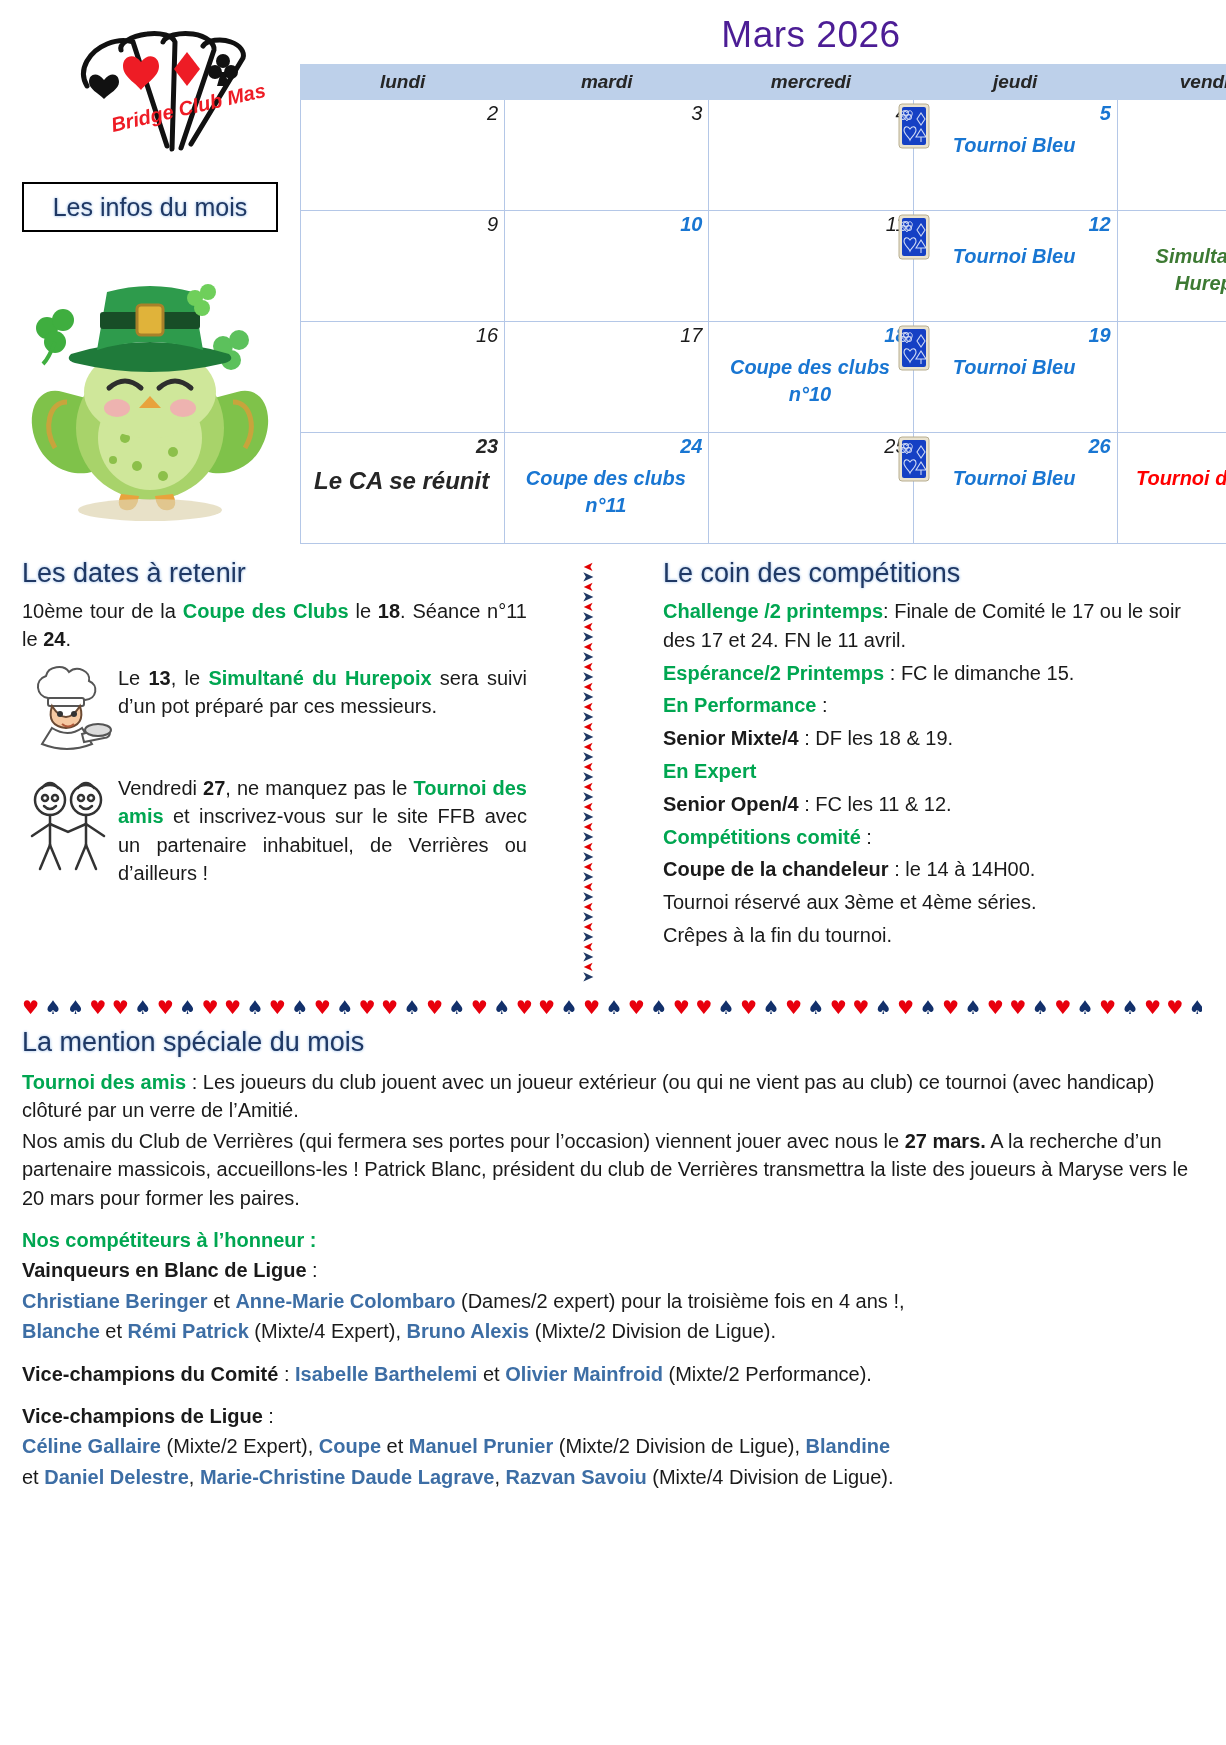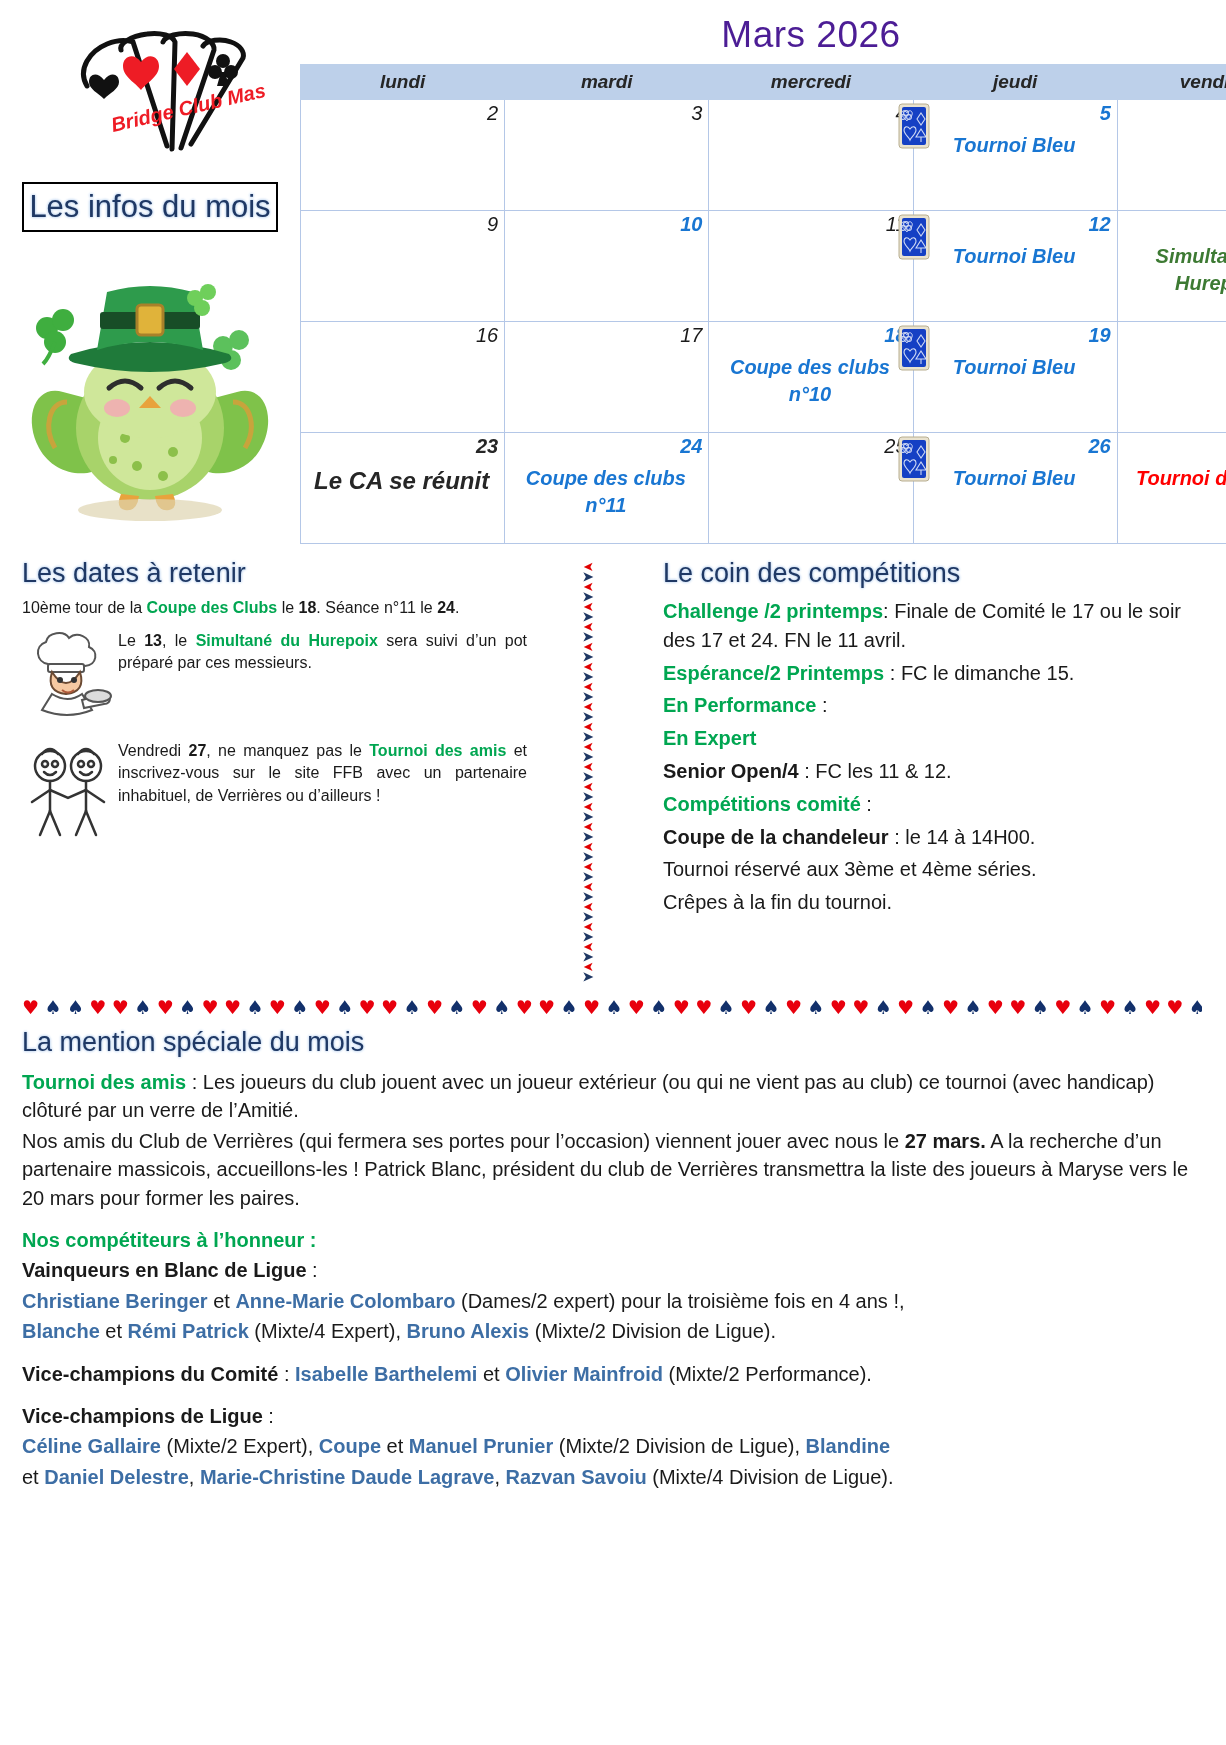--- a/index.html
+++ b/index.html
@@ -18,21 +18,21 @@
   
   .logo-wrap{width:230px;height:150px;margin:14px auto 0 auto;position:relative;}
   .logo-wrap svg{display:block;}
 
   
   .infos-box{
     margin:18px auto 0 auto;width:252px;height:46px;
     border:2px solid #000;display:flex;align-items:center;justify-content:center;
   }
   .infos-box span{
-    font-size:31px;color:#1f3864;font-weight:400;
+    font-size:25px;color:#1f3864;font-weight:400;
     text-shadow:0 0 3px #bcd3ef,0 0 3px #bcd3ef;
     font-family:"Liberation Sans",sans-serif;
   }
 
   
   .owl-wrap{width:290px;height:290px;margin:10px auto 0 auto;position:relative;}
 
   
   .cal-title{
     text-align:center;font-size:37px;color:#4c1d95;letter-spacing:.5px;
@@ -68,21 +68,21 @@
   .divider i{display:block;font-style:normal;font-size:13px;line-height:10px;height:10px;}
   .divider i.r{color:#e00000;}
   .divider i.b{color:#1f3864;}
   .mid-right{flex:1;padding-left:14px;}
 
   h2.sec{
     font-size:27px;color:#1f3864;font-weight:400;margin:0 0 8px 0;line-height:1.15;
     text-shadow:0 0 3px #bcd3ef,0 0 3px #bcd3ef;
   }
   p.body{
-    font-size:16px;line-height:1.42;margin:0 0 4px 0;text-align:justify;color:#1a1a1a;
+    font-size:20px;line-height:1.42;margin:0 0 4px 0;text-align:justify;color:#1a1a1a;
   }
   .g{color:#00a651;font-weight:700;}
   .b{font-weight:700;}
   p.comp{font-size:20px;line-height:1.44;margin:0 0 4px 0;color:#1a1a1a;}
 
   .withfig{display:flex;align-items:flex-start;margin-top:10px;}
   .fig{flex:0 0 96px;width:96px;}
   .withfig p{margin:0;}
 
   
@@ -439,20 +439,21 @@
         <i class="r" style="transform: scaleX(-1);">➤</i>
         <i class="b" style="transform: none;">➤</i>
       </div>
 
     <div class="mid-right">
       <h2 class="sec">Le coin des compétitions</h2>
       <div id="comp-lines">
           <p class="comp"><span class="g">Challenge /2 printemps</span><span>: Finale de Comité le 17 ou le soir des 17 et 24. FN le 11 avril.</span></p>
           <p class="comp"><span class="g">Espérance/2 Printemps</span><span> : FC le dimanche 15.</span></p>
           <p class="comp"><span class="g">En Performance</span><span> :</span></p>
+          <p class="comp"><span class="b">Senior Mixte/4</span><span> : DF les 18 &amp; 19.</span></p>
           <p class="comp"><span class="g">En Expert</span></p>
           <p class="comp"><span class="b">Senior Open/4</span><span> : FC les 11 &amp; 12.</span></p>
           <p class="comp"><span class="g">Compétitions comité</span><span> :</span></p>
           <p class="comp"><span class="b">Coupe de la chandeleur</span><span> : le 14 à 14H00.</span></p>
           <p class="comp"><span>Tournoi réservé aux 3ème et 4ème séries.</span></p>
           <p class="comp"><span>Crêpes à la fin du tournoi.</span></p>
         </div>
     </div>
   </div>
 

